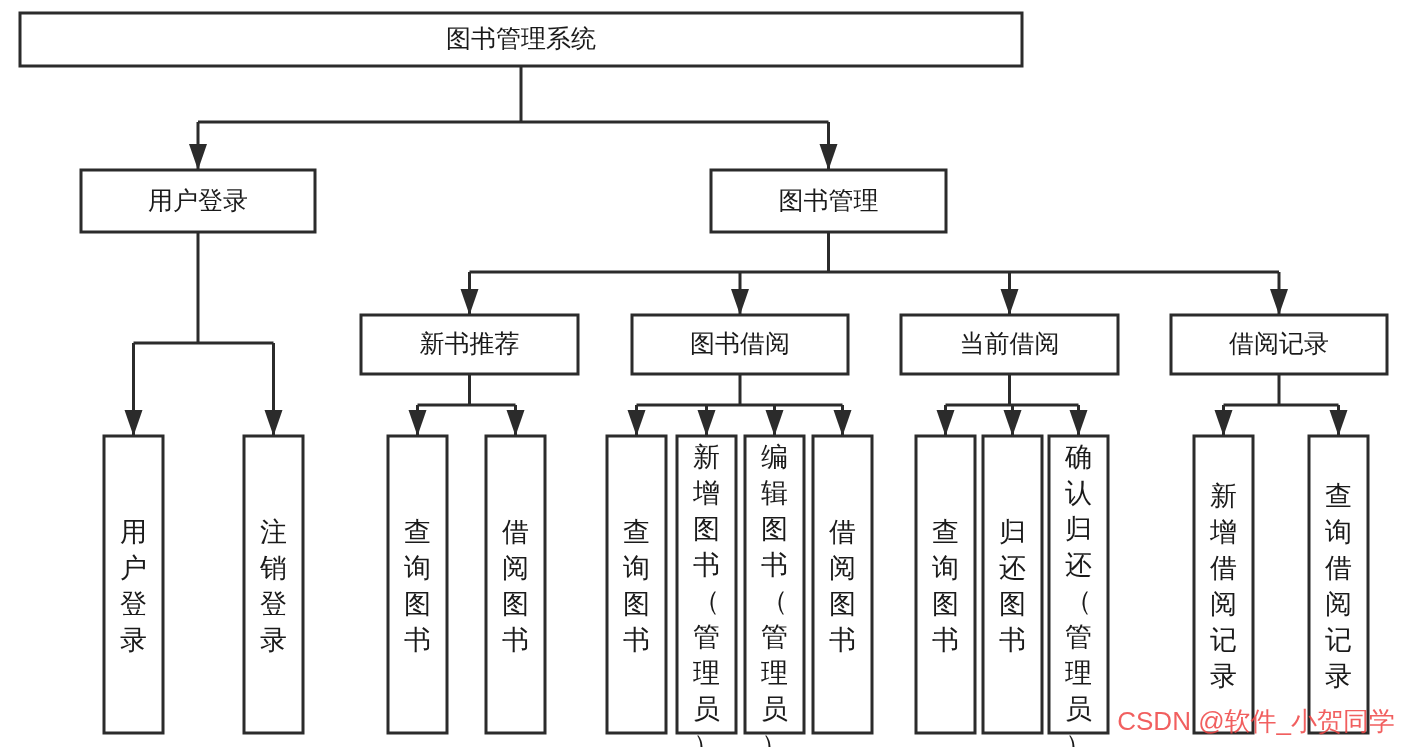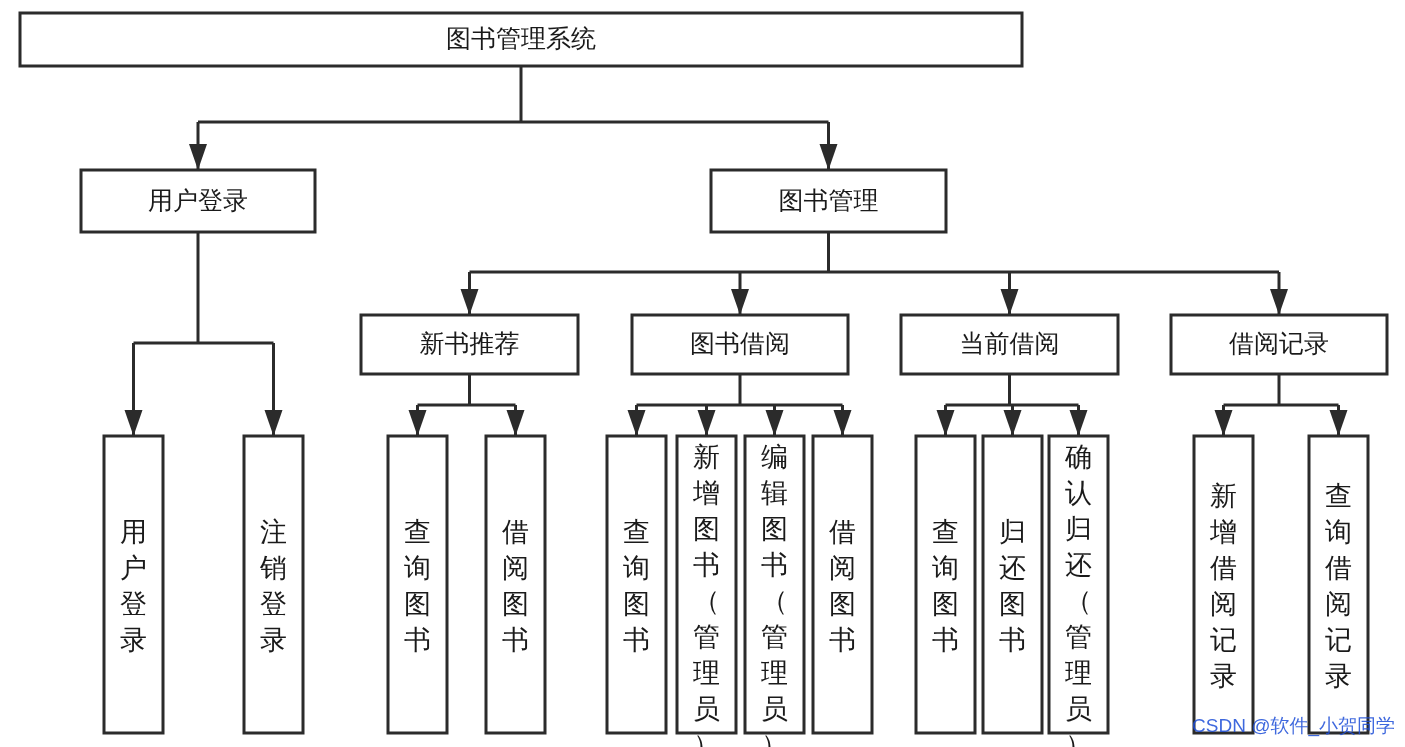--- a/index.html
+++ b/index.html
@@ -47,22 +47,22 @@
     font-size: 25px;
     fill: #1a1a1a;
     text-anchor: middle;
     dominant-baseline: middle;
   }
   .watermark-text {
     position: absolute;
     right: 10px;
     bottom: 8px;
     font-family: "Liberation Sans", "DejaVu Sans", sans-serif;
-    font-size: 19px;
-    color: #1d4ed8;
+    font-size: 26px;
+    color: #ef4444;
     opacity: 0.85;
     white-space: nowrap;
     pointer-events: none;
   }
 </style>
 </head>
 <body>
 
 <div id="diagram-root">
 

